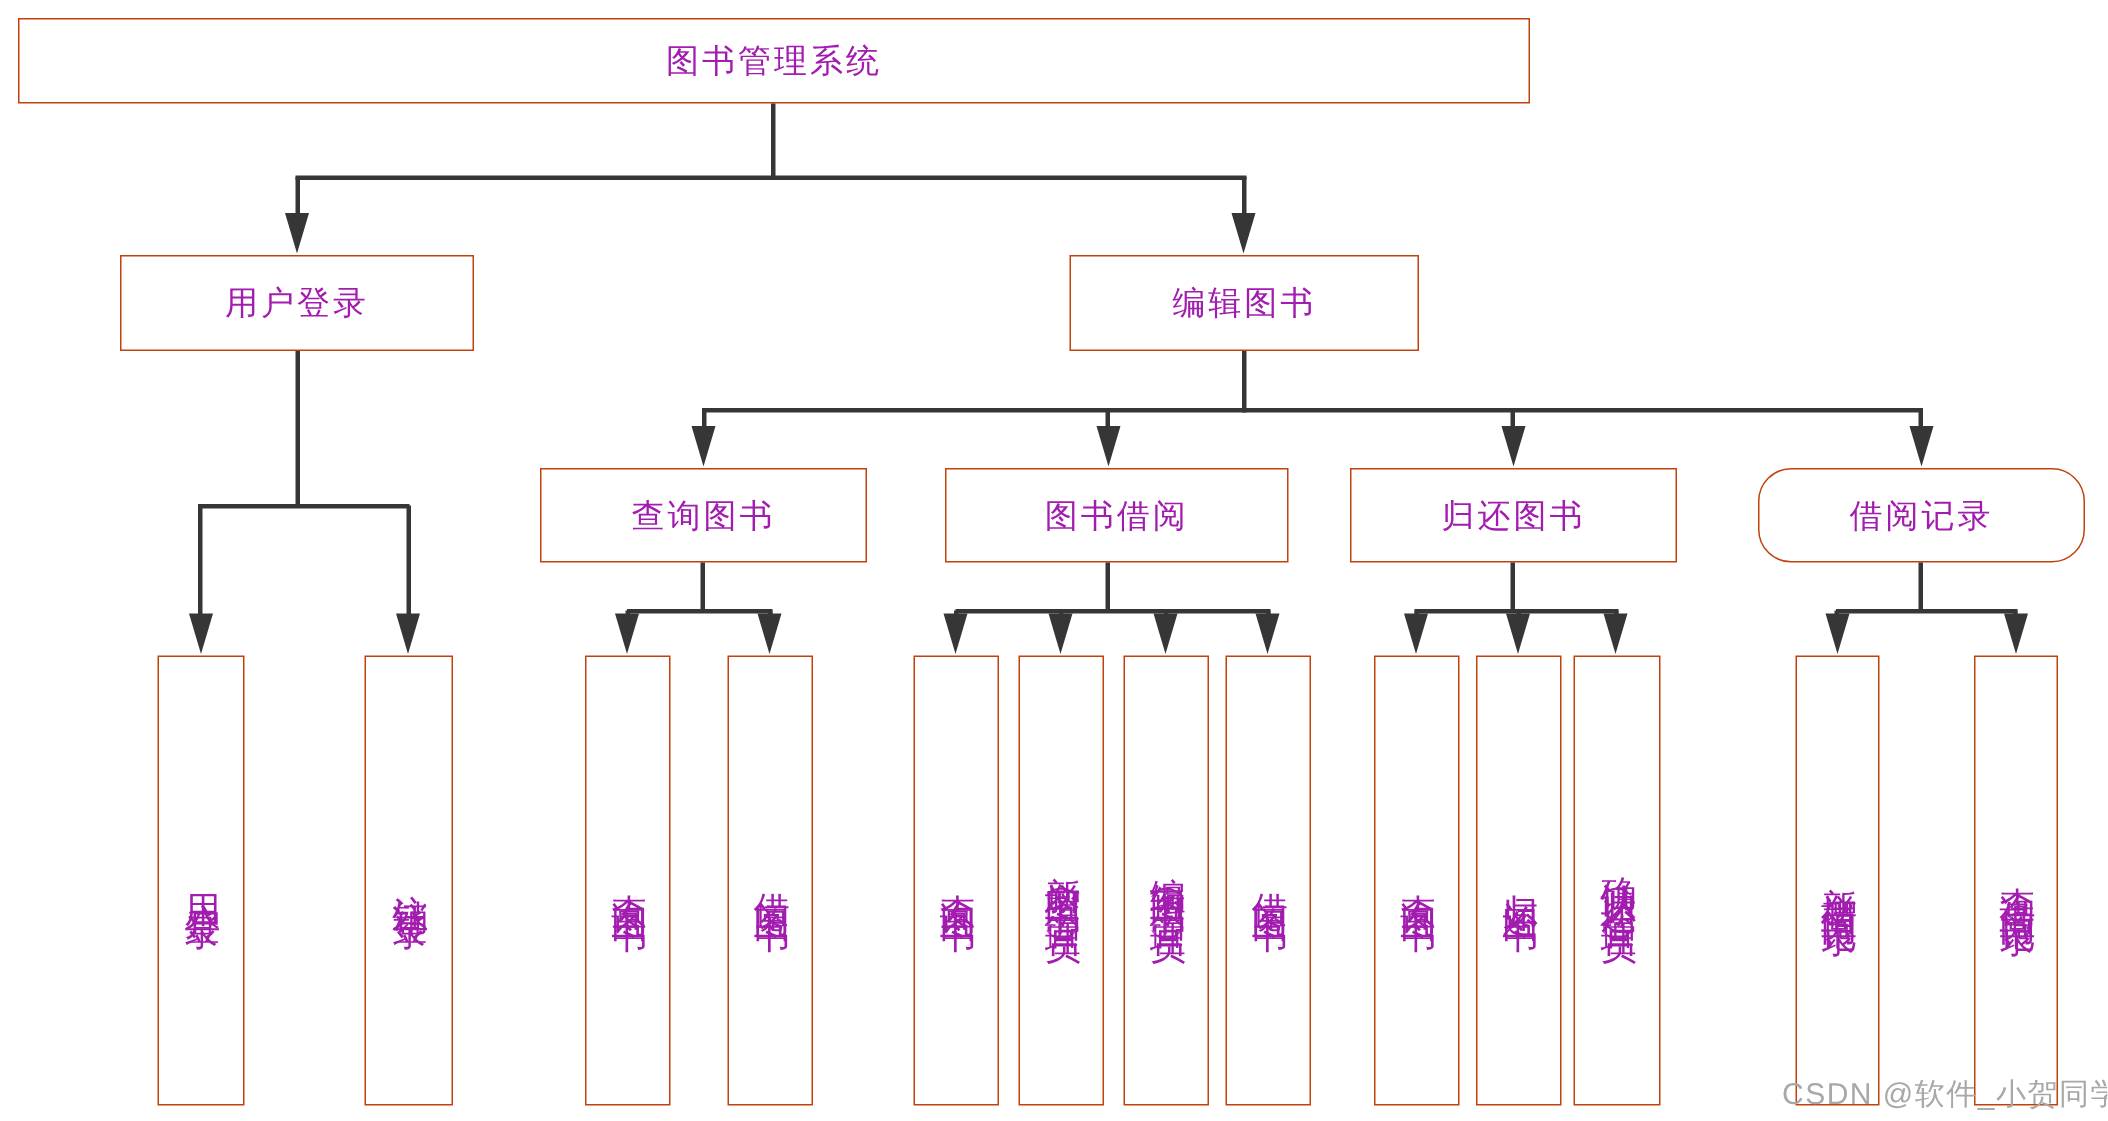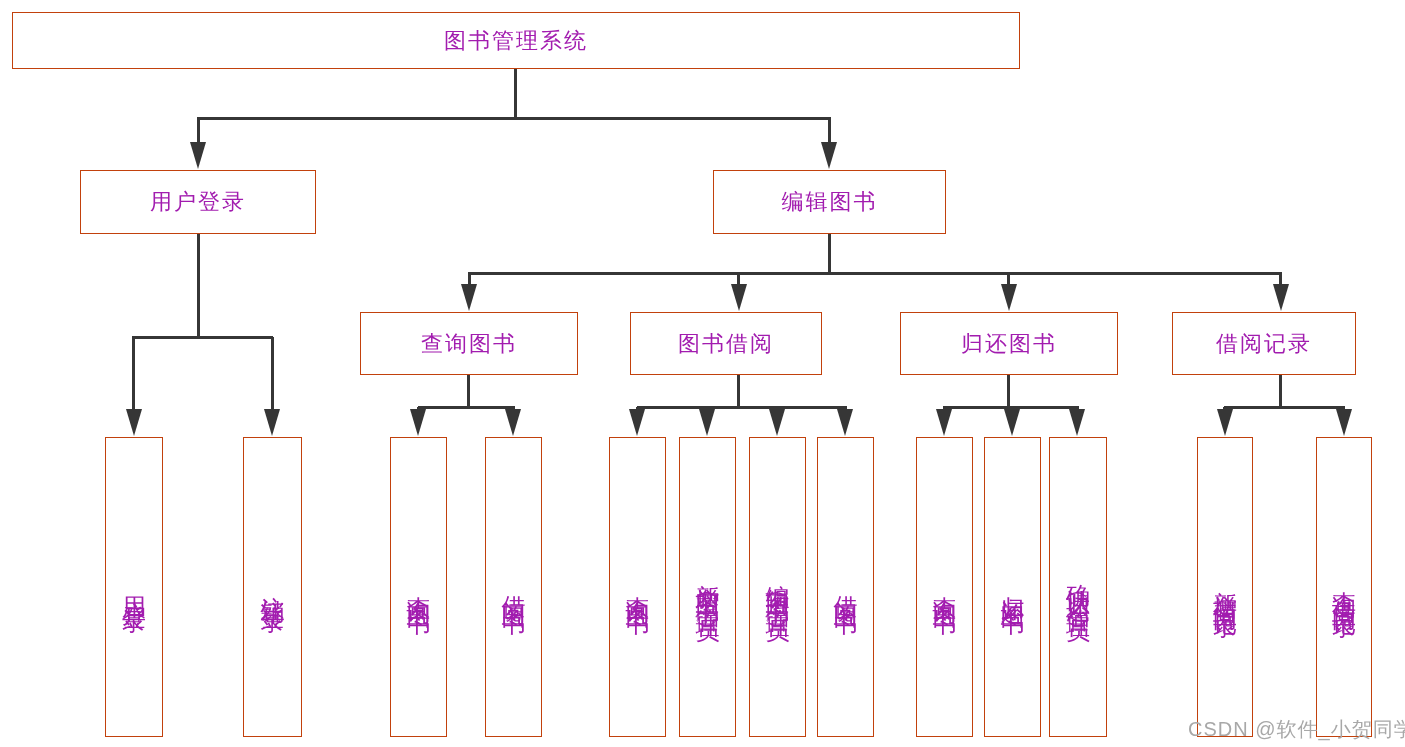--- a/index.html
+++ b/index.html
@@ -64,27 +64,27 @@
   <div class="line" style="left:737px; top:273px; width:3px; height:14px;"></div>
   <div class="arrow" style="left:731px; top:284px;"></div>
   <div class="line" style="left:1007px; top:273px; width:3px; height:14px;"></div>
   <div class="arrow" style="left:1001px; top:284px;"></div>
   <div class="line" style="left:1279px; top:273px; width:3px; height:14px;"></div>
   <div class="arrow" style="left:1273px; top:284px;"></div>
 
   <div class="node" style="left:360px; top:312px; width:218px; height:63px;">
     <span>查询图书</span>
   </div>
-  <div class="node" style="left:630px; top:312px; width:192px; height:63px;">
+  <div class="node" style="left:630px; top:312px; width:229px; height:63px;">
     <span>图书借阅</span>
   </div>
   <div class="node" style="left:900px; top:312px; width:218px; height:63px;">
     <span>归还图书</span>
   </div>
-  <div class="node" style="left:1172px; top:312px; width:184px; height:63px;">
+  <div class="node" style="left:1172px; top:312px; width:218px; height:63px;border-radius:22px;">
     <span>借阅记录</span>
   </div>
 
   <div class="line" style="left:467px; top:375px; width:3px; height:33px;"></div>
   <div class="line" style="left:418px; top:406px; width:97px; height:3px;"></div>
   <div class="line" style="left:417px; top:407px; width:3px; height:7px;"></div>
   <div class="arrow" style="left:410px; top:409px;"></div>
   <div class="line" style="left:512px; top:407px; width:3px; height:7px;"></div>
   <div class="arrow" style="left:505px; top:409px;"></div>
 

